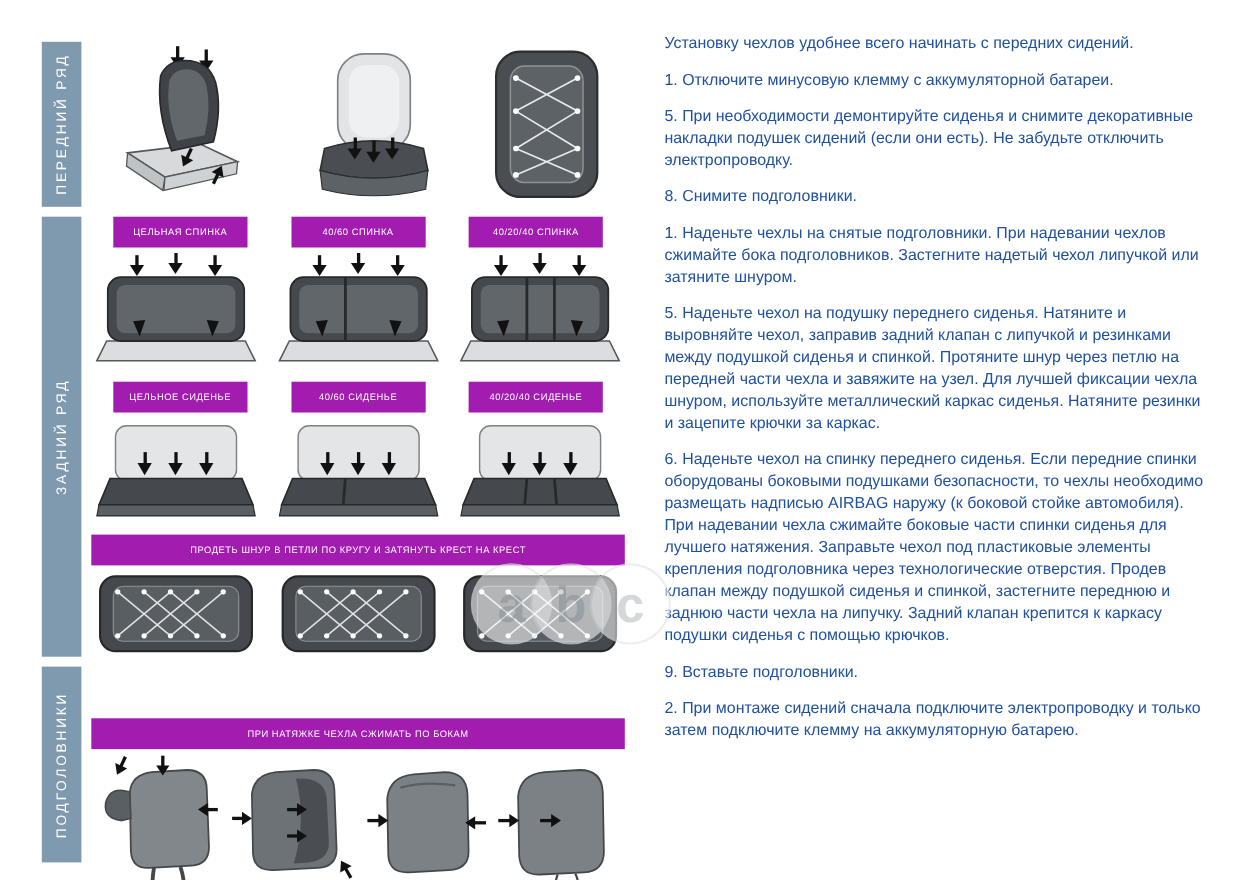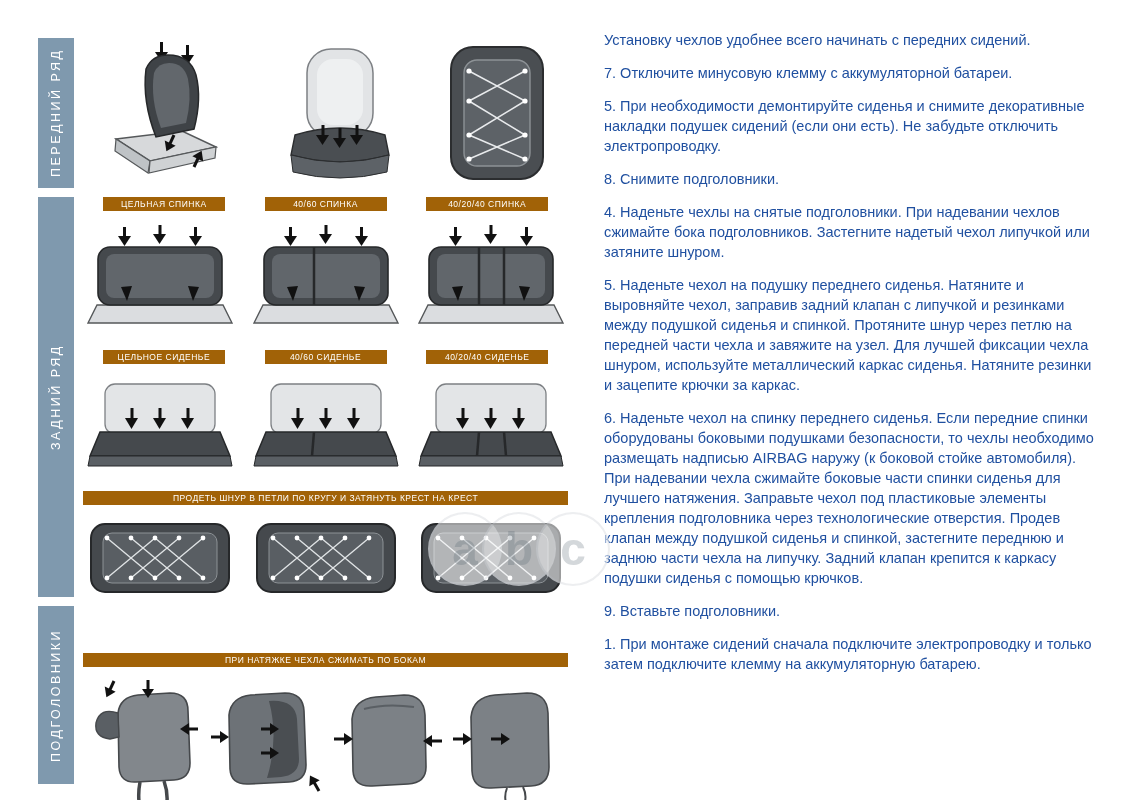--- a/index.html
+++ b/index.html
@@ -14,22 +14,22 @@
     display:flex; align-items:center; justify-content:center;
     writing-mode:vertical-rl; transform:rotate(180deg);
     font-size:12.5px; letter-spacing:2.5px; text-transform:uppercase;
     flex:0 0 36px;
   }
   .sect-content { flex:1; display:flex; flex-direction:column; }
 
   .hdr-row { display:flex; }
   .hdr-row > div { flex:1; display:flex; justify-content:center; }
   .hdr {
-    background:#a16207; color:#fff; font-size:8.5px; letter-spacing:0.5px;
-    height:14px; display:flex; align-items:center; justify-content:center;
+    background:#a21caf; color:#fff; font-size:8.5px; letter-spacing:0.5px;
+    height:28px; display:flex; align-items:center; justify-content:center;
     text-transform:uppercase; padding:0 8px; white-space:nowrap;
   }
   .hdr.small { width:122px; }
   .hdr.wide { width:100%; }
 
   .fig-row { display:flex; justify-content:space-between; align-items:flex-end; padding:0 2px; }
 
   .front-content { height:150px; flex-direction:row; justify-content:space-around; align-items:center; display:flex; }
   .back-content { height:400px; justify-content:space-between; }
   .head-content { height:178px;margin-top:47px; }
@@ -406,28 +406,28 @@
           </svg>
 
         </div>
       </div>
     </div>
 
   </div>
 
   <div class="right-panel">
     <p>Установку чехлов удобнее всего начинать с передних сидений.</p>
-    <p>7. Отключите минусовую клемму с аккумуляторной батареи.</p>
+    <p>1. Отключите минусовую клемму с аккумуляторной батареи.</p>
     <p>5. При необходимости демонтируйте сиденья и снимите декоративные накладки подушек сидений (если они есть). Не забудьте отключить электропроводку.</p>
     <p>8. Снимите подголовники.</p>
-    <p>4. Наденьте чехлы на снятые подголовники. При надевании чехлов сжимайте бока подголовников. Застегните надетый чехол липучкой или затяните шнуром.</p>
+    <p>1. Наденьте чехлы на снятые подголовники. При надевании чехлов сжимайте бока подголовников. Застегните надетый чехол липучкой или затяните шнуром.</p>
     <p>5. Наденьте чехол на подушку переднего сиденья. Натяните и выровняйте чехол, заправив задний клапан с липучкой и резинками между подушкой сиденья и спинкой. Протяните шнур через петлю на передней части чехла и завяжите на узел. Для лучшей фиксации чехла шнуром, используйте металлический каркас сиденья. Натяните резинки и зацепите крючки за каркас.</p>
     <p>6. Наденьте чехол на спинку переднего сиденья. Если передние спинки оборудованы боковыми подушками безопасности, то чехлы необходимо размещать надписью AIRBAG наружу (к боковой стойке автомобиля). При надевании чехла сжимайте боковые части спинки сиденья для лучшего натяжения. Заправьте чехол под пластиковые элементы крепления подголовника через технологические отверстия. Продев клапан между подушкой сиденья и спинкой, застегните переднюю и заднюю части чехла на липучку. Задний клапан крепится к каркасу подушки сиденья с помощью крючков.</p>
     <p>9. Вставьте подголовники.</p>
-    <p>1. При монтаже сидений сначала подключите электропроводку и только затем подключите клемму на аккумуляторную батарею.</p>
+    <p>2. При монтаже сидений сначала подключите электропроводку и только затем подключите клемму на аккумуляторную батарею.</p>
   </div>
 
   <div class="watermark">
     <span class="wm-circle">a</span>
     <span class="wm-circle">b</span>
     <span class="wm-circle">c</span>
   </div>
 
 </div>
 

